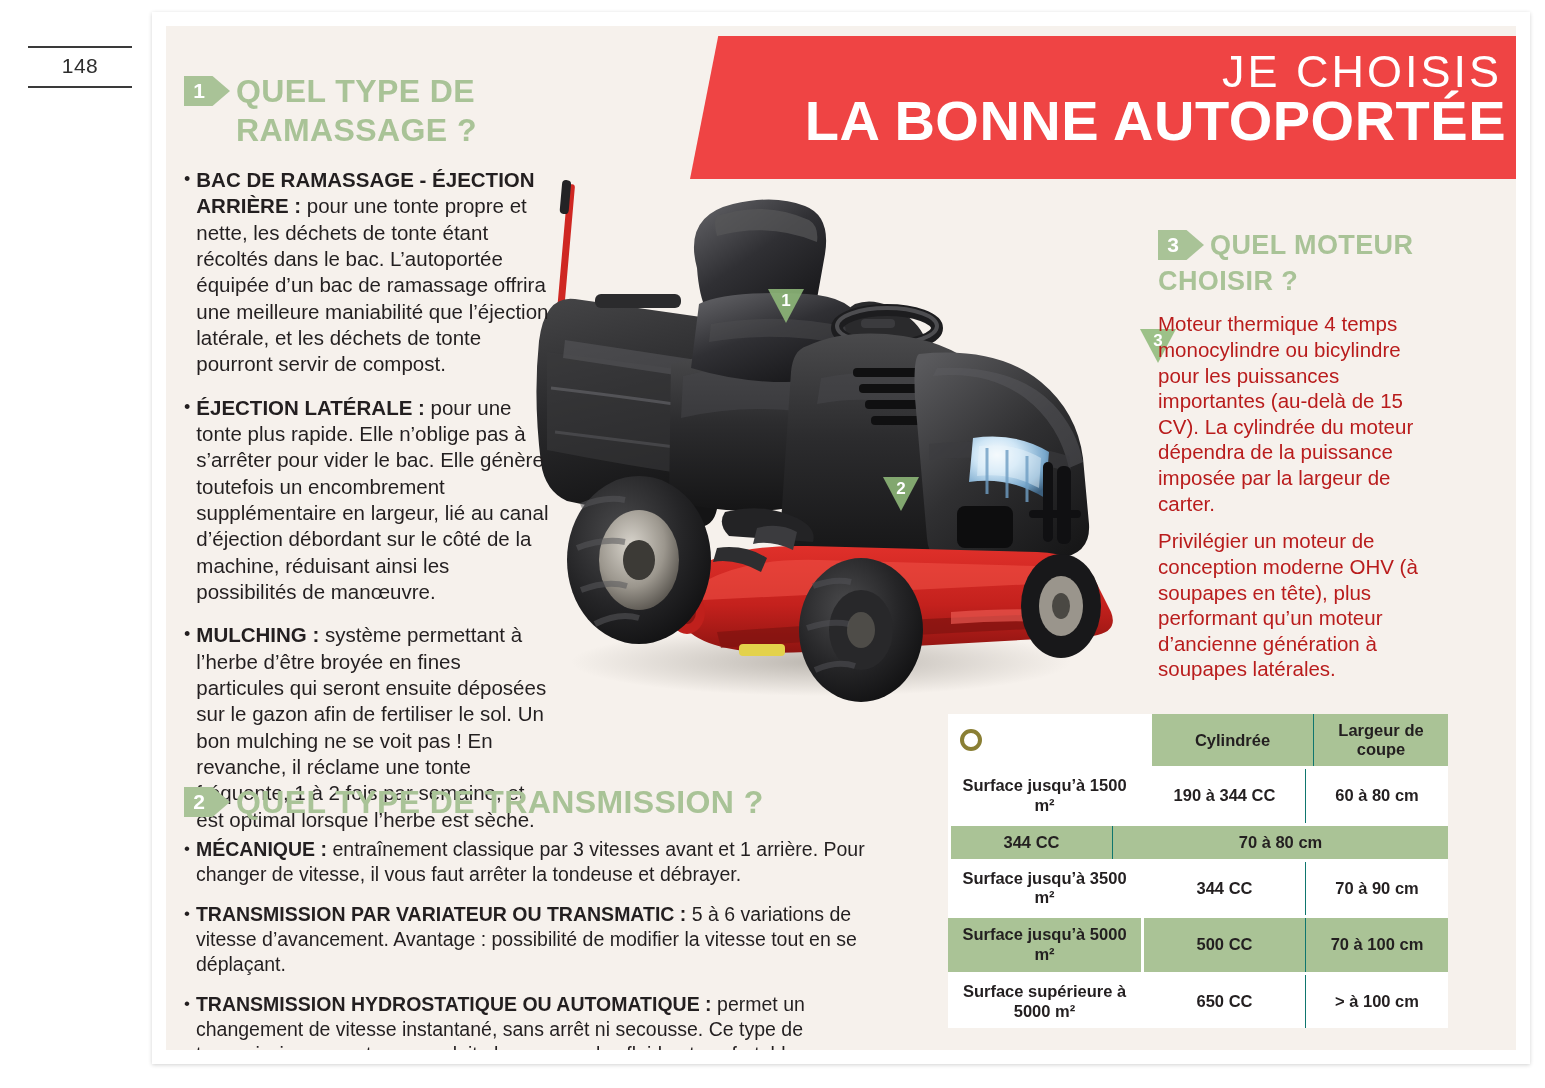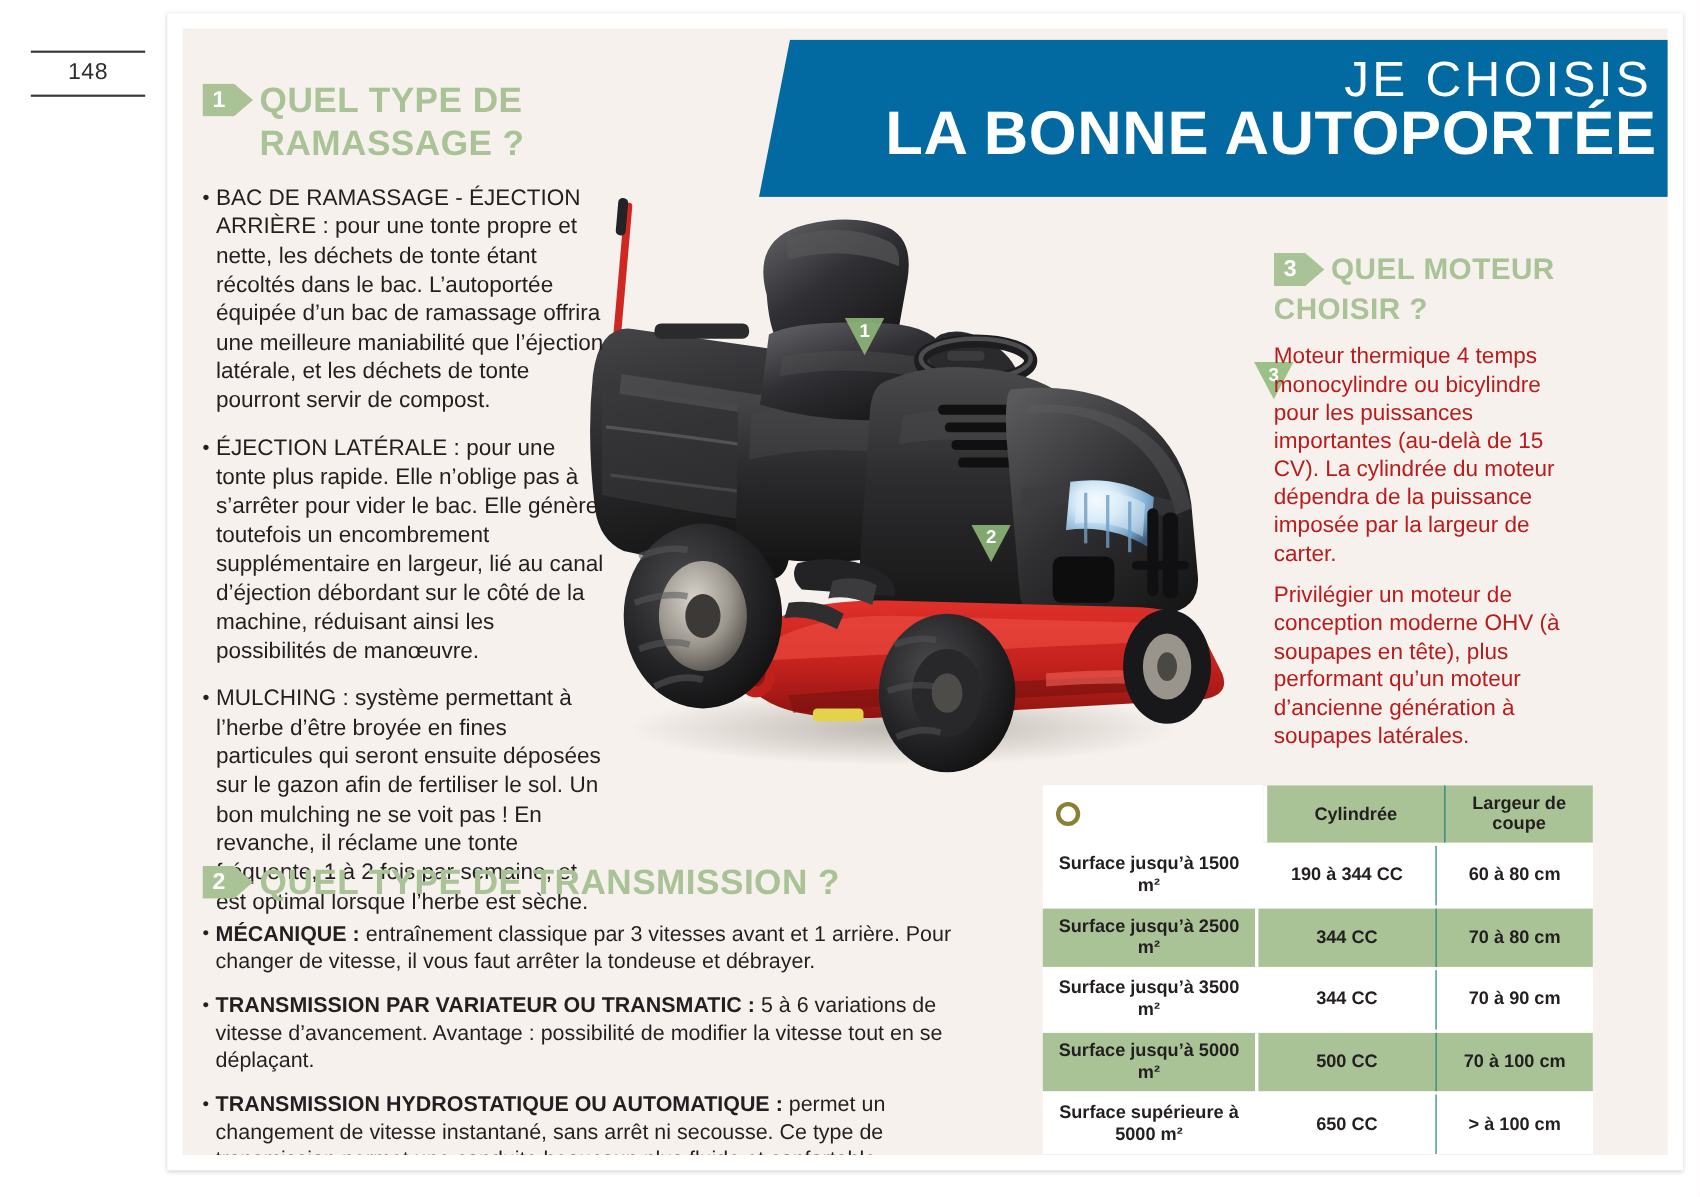--- a/index.html
+++ b/index.html
@@ -56,21 +56,21 @@
     overflow: hidden;
   }
 
   
   #banner {
     position: absolute;
     left: 524px;
     top: 10px;
     width: 830px;
     height: 143px;
-    background: #0369a1;
+    background: #ef4444;
     clip-path: polygon(3.4% 0, 100% 0, 100% 100%, 0.0% 100%);
     color: #ffffff;
   }
   #banner .line1 {
     position: absolute;
     right: 18px;
     top: 10px;
     font-size: 45px;
     letter-spacing: 3px;
     font-weight: 400;
@@ -137,21 +137,21 @@
     line-height: 1.285;
     color: #231f20;
     margin-top: 17px;
   }
   .bullet .dot {
     flex: 0 0 auto;
     margin-right: 6px;
     font-size: 18px;
     line-height: 1.42;
   }
-  .bullet b { font-weight: normal; }
+  .bullet b { font-weight: bold; }
 
   
   #sec2 {
     position: absolute;
     left: 18px;
     top: 757px;
     width: 710px;
   }
   #sec2 .sec-head { margin-bottom: 2px; }
   .bullet-wide {
@@ -524,21 +524,20 @@
         <div class="c1">Cylindrée</div>
         <div class="c2">Largeur de coupe</div>
       </div>
 
       <div class="trow plain">
         <div class="c0">Surface jusqu’à 1500 m²</div>
         <div class="c1">190 à 344 CC</div>
         <div class="c2">60 à 80 cm</div>
       </div>
       <div class="trow shade">
-        <div class="c0">Surface jusqu’à 2500 m²</div>
         <div class="c1">344 CC</div>
         <div class="c2">70 à 80 cm</div>
       </div>
       <div class="trow plain">
         <div class="c0">Surface jusqu’à 3500 m²</div>
         <div class="c1">344 CC</div>
         <div class="c2">70 à 90 cm</div>
       </div>
       <div class="trow shade">
         <div class="c0">Surface jusqu’à 5000 m²</div>

